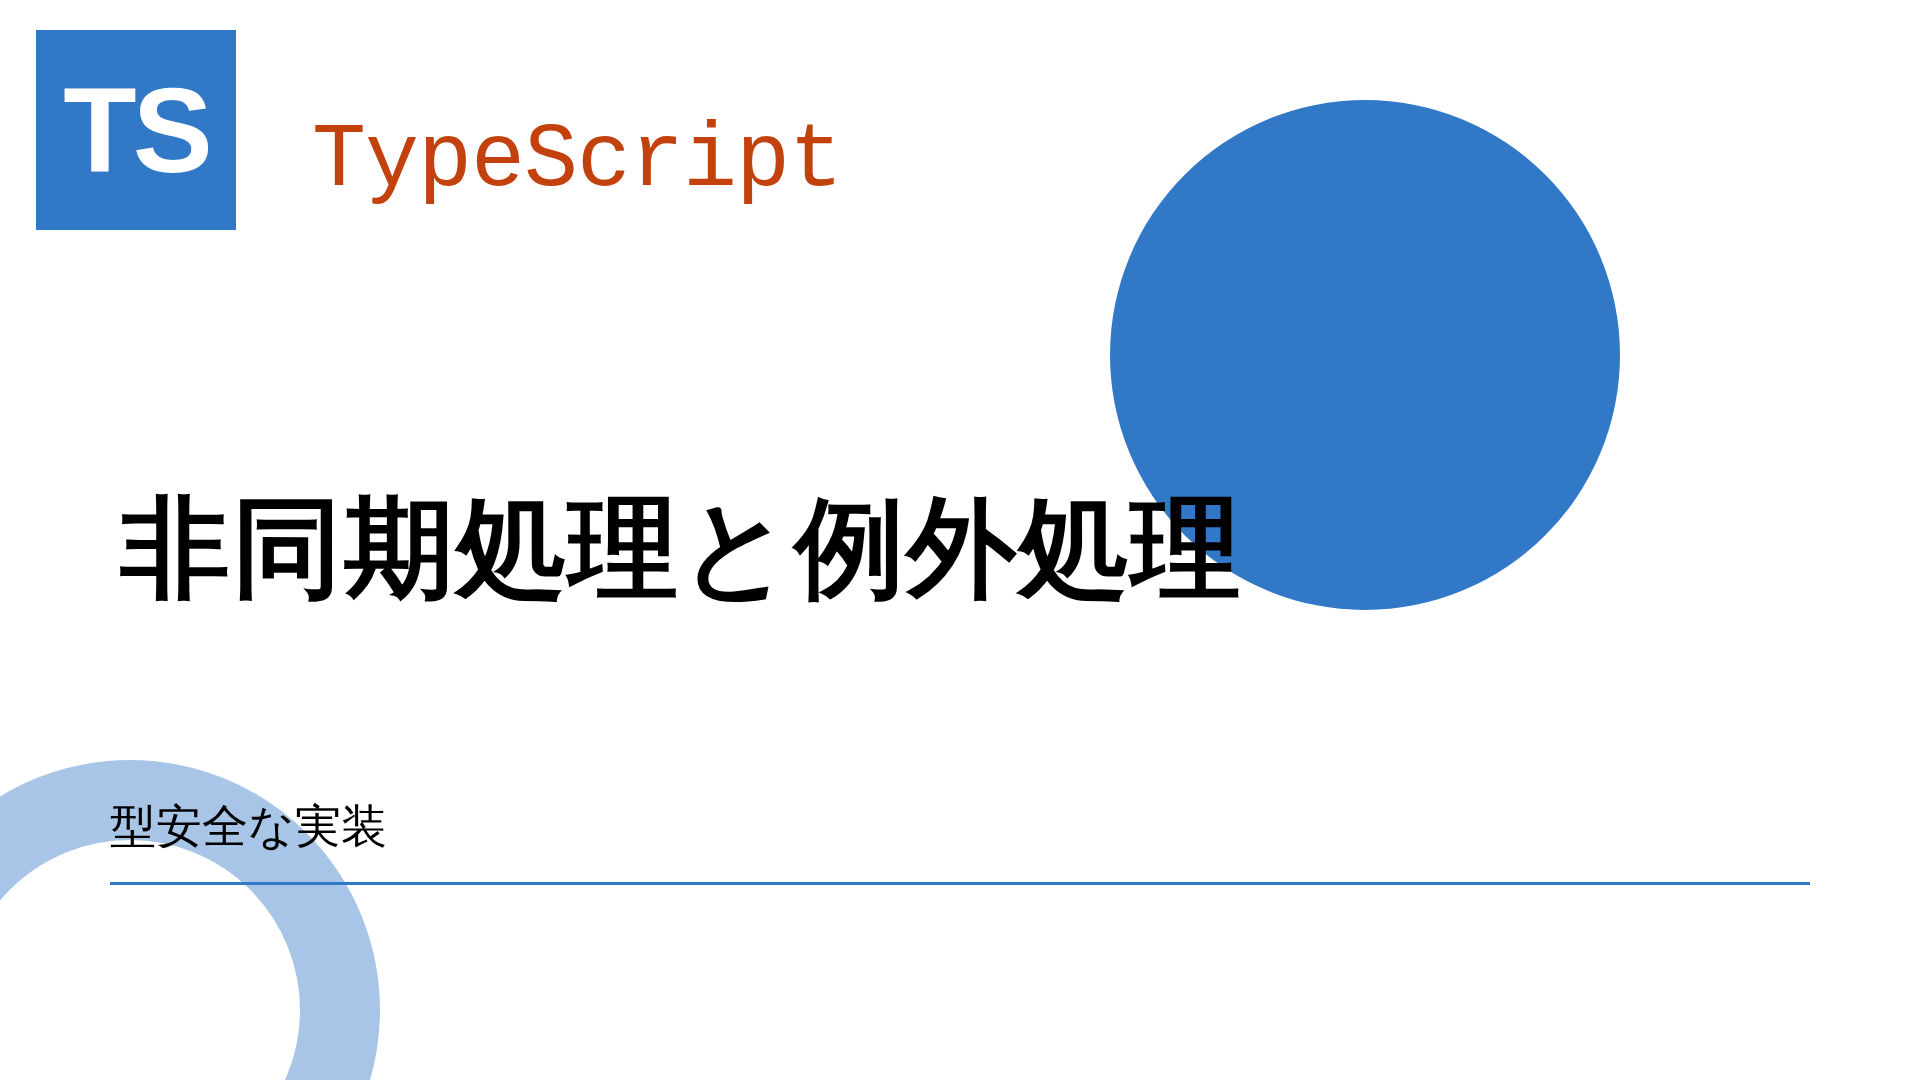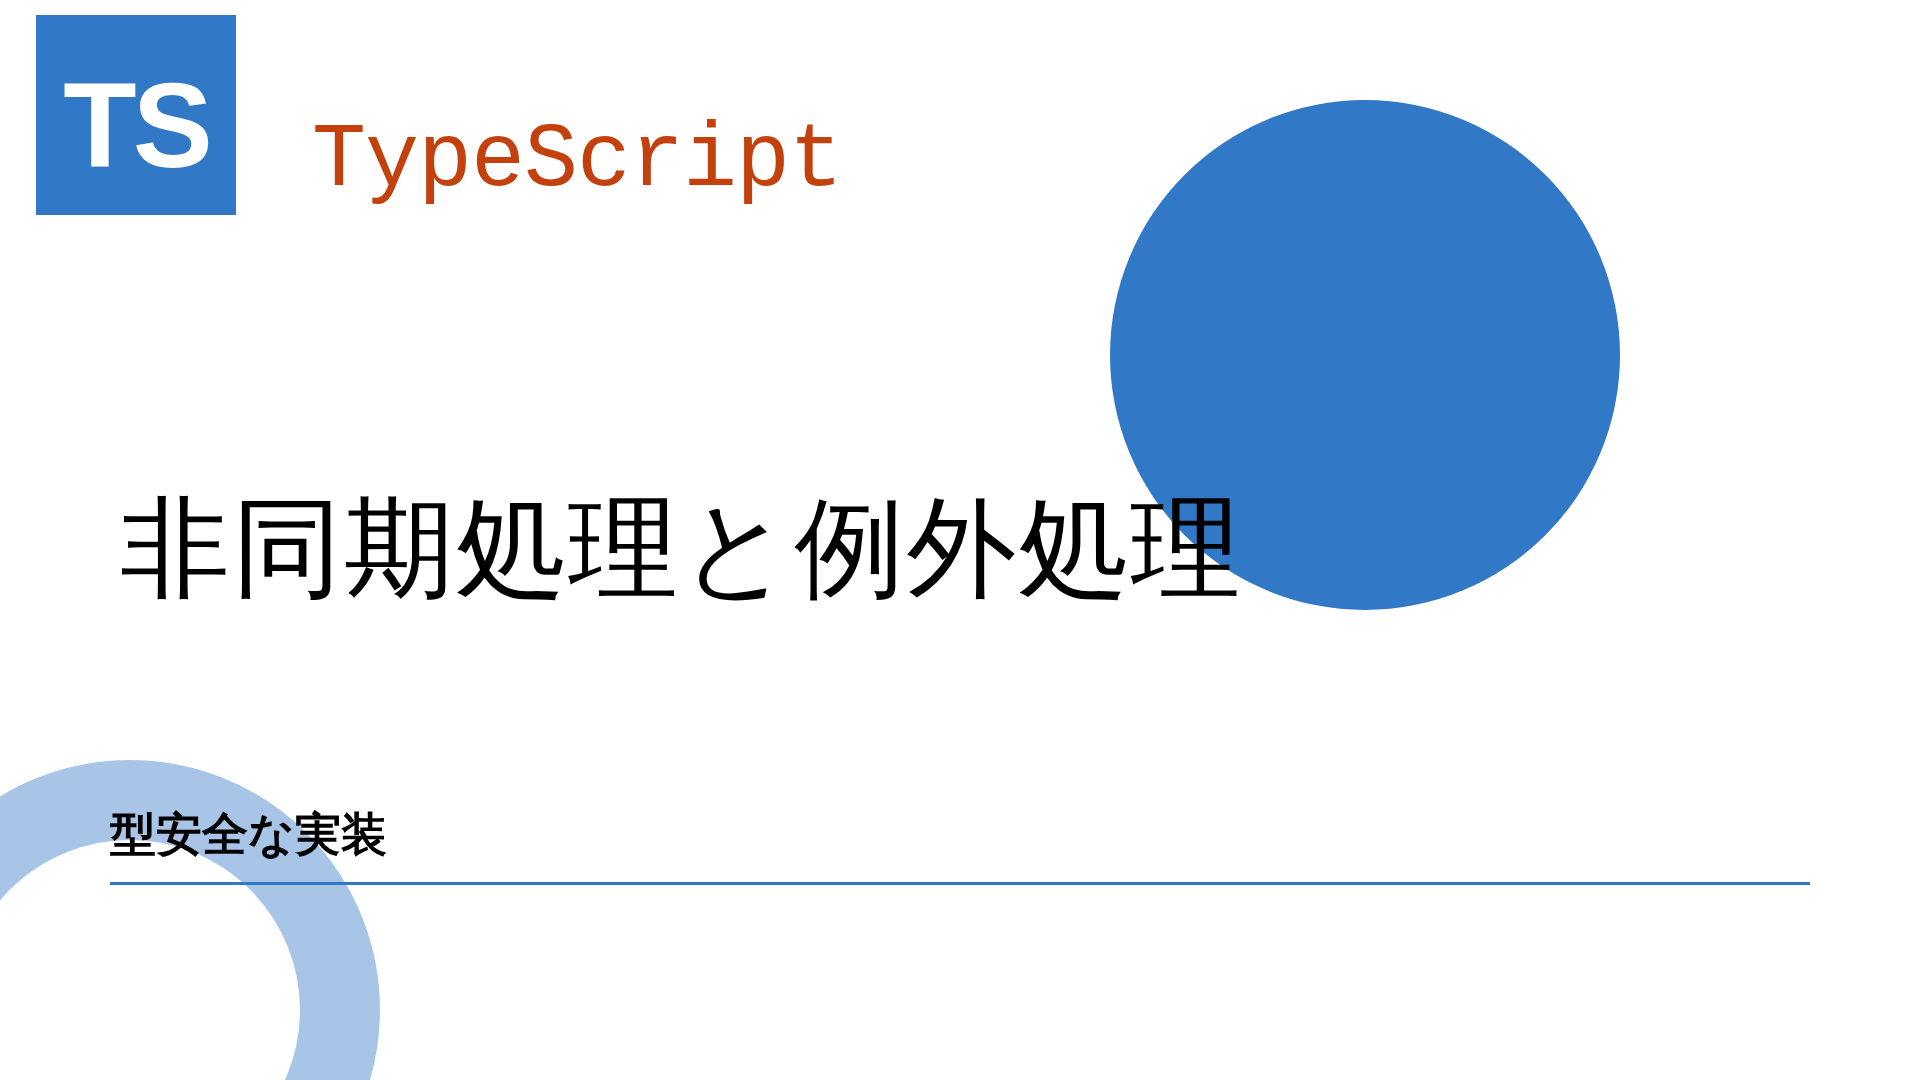--- a/index.html
+++ b/index.html
@@ -15,29 +15,29 @@
       overflow: hidden;
       font-family: "Hiragino Sans", "Meiryo", sans-serif;
     }
     .slide {
       width: 100%;
       height: 100%;
       position: relative;
     }
     .logo-box {
       position: absolute;
-      top: 15px;
+      top: 30px;
       left: 36px;
       width: 200px;
       height: 200px;
       background: #3178c6;
       display: flex;
-      align-items: flex-end;
+      align-items: center;
       justify-content: center;
-      padding-bottom: 30px;
+      padding-bottom: 0;
     }
     .logo-text {
       color: #ffffff;
       font-size: 120px;
       font-weight: 700;
       font-family: "Arial", sans-serif;
       letter-spacing: -4px;
       line-height: 1;
     }
     .brand-label {
@@ -67,37 +67,37 @@
       height: 500px;
       border-radius: 50%;
       border: 80px solid #a8c5e8;
       background: transparent;
     }
     .main-title {
       position: absolute;
       top: 475px;
       left: 120px;
       font-size: 110px;
-      font-weight: 400;
+      font-weight: 700;
       color: #000000;
       letter-spacing: 2px;
       z-index: 10;
     }
     .subtitle-wrap {
       position: absolute;
       bottom: 195px;
       left: 110px;
       right: 110px;
       z-index: 10;
     }
     .subtitle {
       font-size: 46px;
-      font-weight: 700;
+      font-weight: 400;
       color: #000000;
-      padding-bottom: 16px;
+      padding-bottom: 24px;
     }
     .subtitle-line {
       width: 100%;
       height: 3px;
       background: #3178c6;
     }
   </style>
 </head>
 <body>
 

